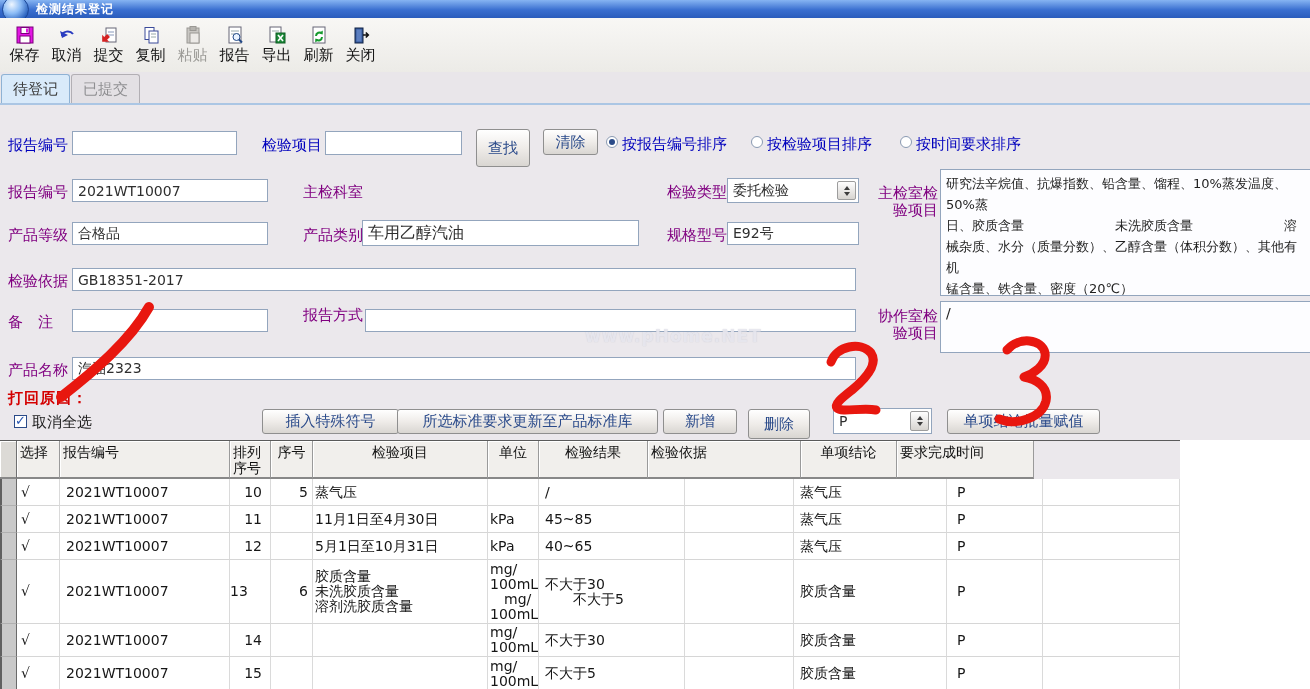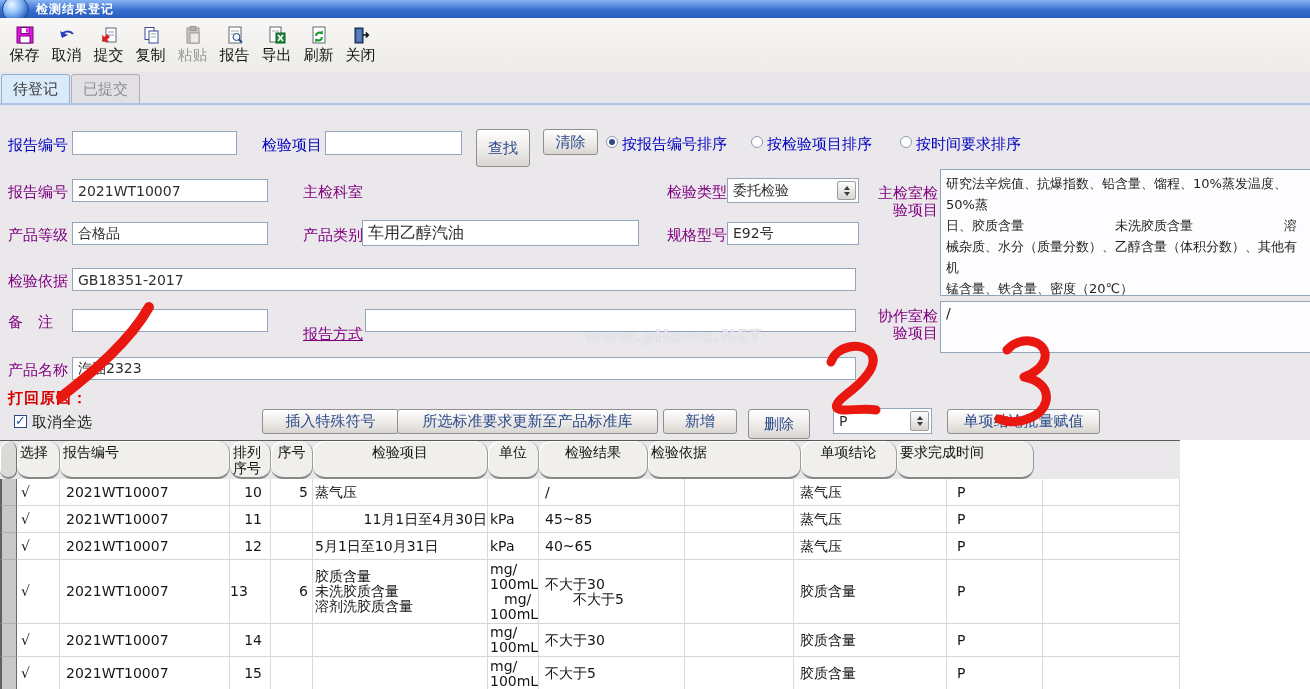--- a/index.html
+++ b/index.html
@@ -49,21 +49,21 @@
   .radio.sel::after{content:"";position:absolute;left:2px;top:2px;right:2px;bottom:2px;border-radius:50%;background:#2a4a88;}
   .cb{position:absolute;width:13px;height:13px;background:#fff;border:1px solid #2a4a88;box-sizing:border-box;}
   .cb::after{content:"✓";position:absolute;left:0px;top:-3px;color:#2653b0;font-size:13px;font-weight:bold;}
   .cblabel{position:absolute;color:#1a1a1a;font-size:15px;}
   .redtext{position:absolute;color:#d40000;font-size:15px;font-weight:bold;letter-spacing:1px;}
   
   .tablewrap{position:absolute;left:0;top:440px;width:1180px;border-top:1px solid #5a5a5a;}
   .thead{display:flex;height:38px;}
   .th{background:#f1efec;border-right:1px solid #9a9a9a;border-bottom:2px solid #888;
     box-shadow:inset 1px 1px 0 #ffffff;box-sizing:border-box;font-size:14px;color:#111;
-    padding:3px 3px 0 3px;word-break:break-all;line-height:16px;border-radius:12px;}
+    padding:3px 3px 0 3px;word-break:break-all;line-height:16px;}
   .th.gutter{background:#dcdad6;border-right:1px solid #707070;}
   .trow{display:flex;background:#ffffff;}
   #tbody .trow:nth-child(1){height:27px;}
   #tbody .trow:nth-child(2){height:27px;}
   #tbody .trow:nth-child(3){height:27px;}
   #tbody .trow:nth-child(4){height:64px;}
   #tbody .trow:nth-child(5){height:33px;}
   #tbody .trow:nth-child(6){height:34px;}
   .td{border-right:1px solid #dadada;border-bottom:1px solid #d6d6d6;box-sizing:border-box;
     font-size:14px;color:#161616;display:flex;align-items:center;overflow:hidden;}
@@ -210,21 +210,21 @@
   <div class="flabel" style="left:303px;top:226px;">产品类别</div>
   <div class="tinput" style="left:362px;top:220px;width:277px;height:26px;font-size:16px;">车用乙醇汽油</div>
   <div class="flabel" style="left:667px;top:226px;">规格型号</div>
   <div class="tinput" style="left:727px;top:222px;width:132px;height:23px;">E92号</div>
 
   <div class="flabel" style="left:8px;top:272px;">检验依据</div>
   <div class="tinput" style="left:72px;top:268px;width:784px;height:23px;">GB18351-2017</div>
 
   <div class="flabel" style="left:8px;top:313px;">备　注</div>
   <div class="tinput" style="left:72px;top:309px;width:196px;height:23px;"></div>
-  <div class="flabel" style="left:303px;top:325px;text-decoration:underline;">报告方式</div>
+  <div class="flabel" style="left:303px;top:306px;">报告方式</div>
   <div class="tinput" style="left:365px;top:309px;width:491px;height:23px;"></div>
   <div class="flabel2" style="left:876px;top:308px;">协作室检验项目</div>
   <div class="tarea" style="left:940px;top:301px;width:372px;height:52px;font-size:14px;line-height:17px;">/</div>
 
   <div class="flabel" style="left:8px;top:361px;">产品名称</div>
   <div class="tinput" style="left:72px;top:357px;width:784px;height:23px;">汽油2323</div>
 
   <div class="redtext" style="left:8px;top:389px;">打回原因：</div>
 
   <span class="cb" style="left:14px;top:415px;"></span>
@@ -299,21 +299,21 @@
           <div class="td" style="width: 170px; padding: 0px 0px 0px 6px;">
             <span style="text-align: left;">2021WT10007</span>
           </div>
           <div class="td" style="width: 41px; padding: 0px 8px 0px 0px; justify-content: center;">
             <span style="text-align: right;">11</span>
           </div>
           <div class="td" style="width: 42px; padding: 0px 4px 0px 0px;">
             <span style="text-align: right;"></span>
           </div>
           <div class="td" style="width: 175px; padding: 0px 0px 0px 2px;">
-            <span style="text-align: right;">11月1日至4月30日</span>
+            <span style="text-align: left;">11月1日至4月30日</span>
           </div>
           <div class="td" style="width: 51px; padding: 0px 0px 0px 2px;">
             <span style="text-align: left;">kPa</span>
           </div>
           <div class="td" style="width: 146px; padding: 0px 0px 0px 6px;">
             <span style="text-align: left;">45~85</span>
           </div>
           <div class="td" style="width: 109px; padding: 0px 0px 0px 6px;">
             <span style="text-align: left;"></span>
           </div>

